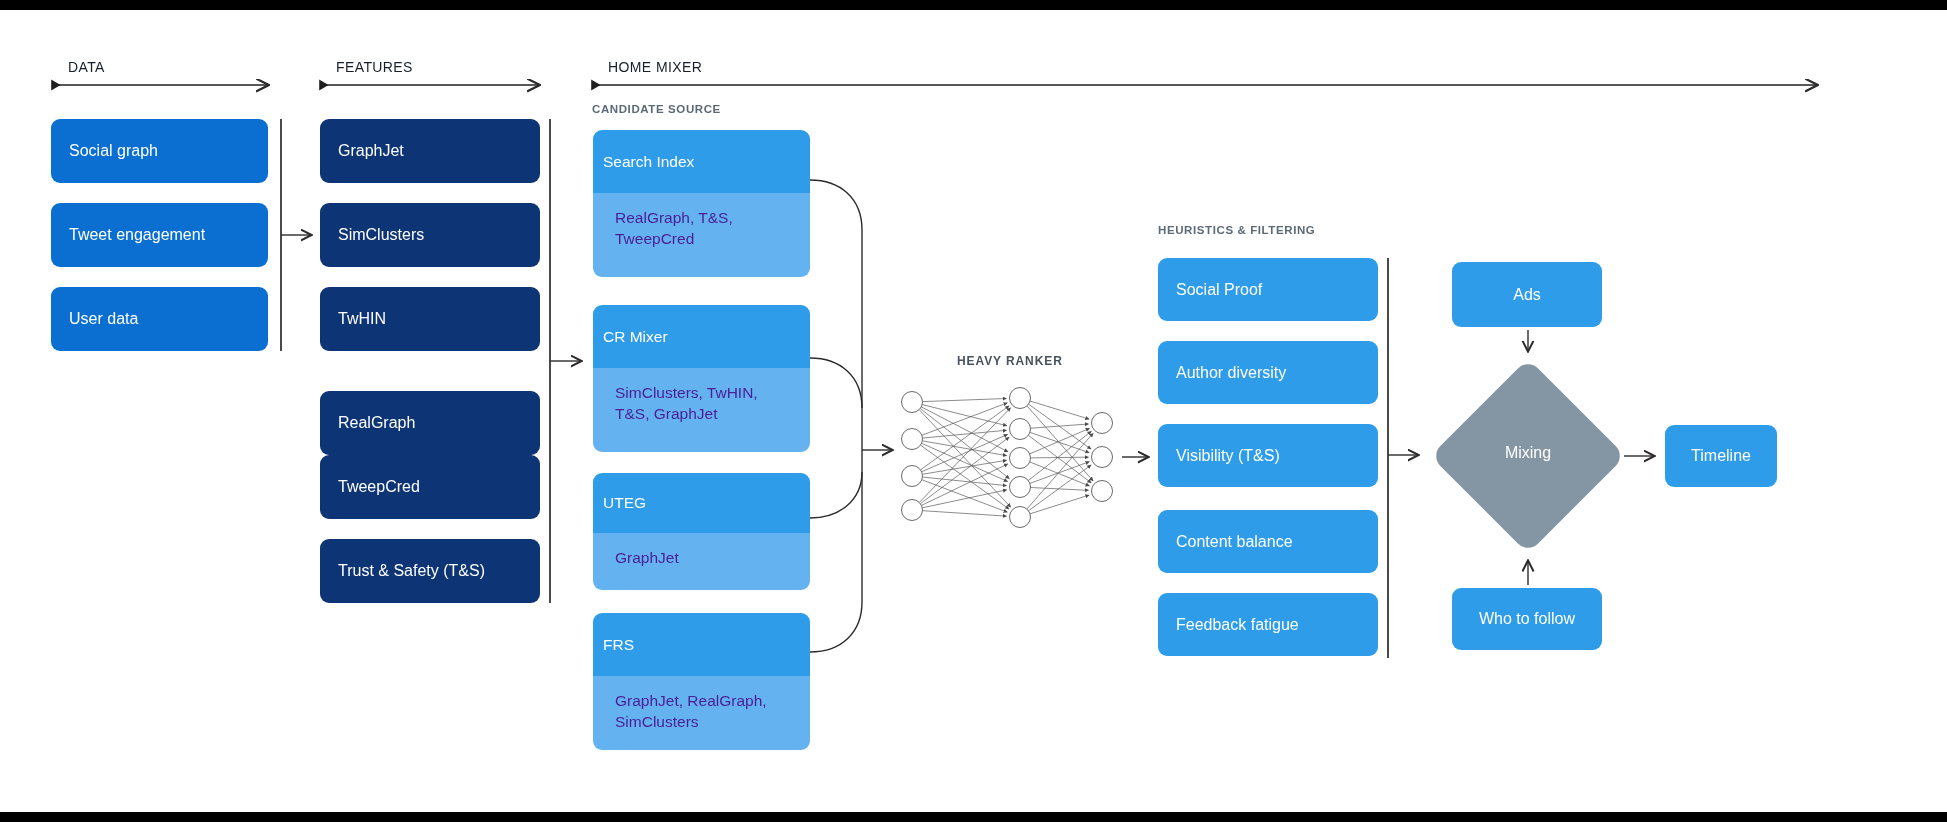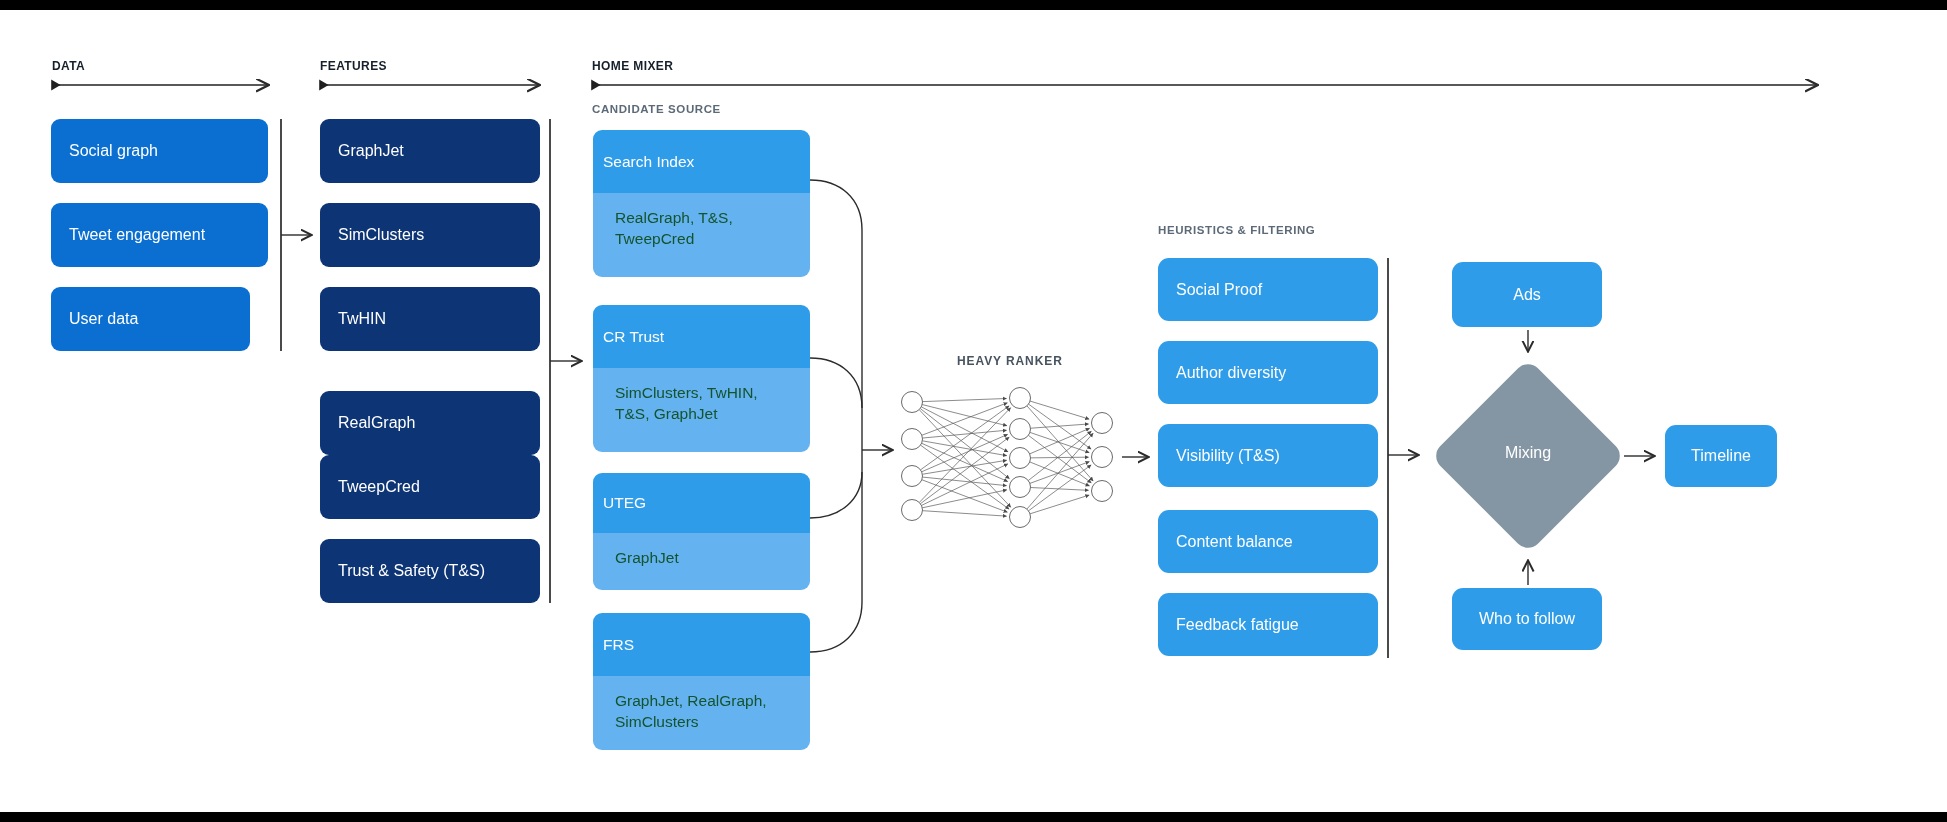--- a/index.html
+++ b/index.html
@@ -5,46 +5,46 @@
   html,body{margin:0;padding:0;background:#ffffff;}
   .stage{
     position:relative;width:1947px;height:822px;background:#ffffff;overflow:hidden;
     font-family:"Liberation Sans", sans-serif;
   }
   .bar{position:absolute;left:0;width:1947px;height:10px;background:var(--bar,#000);}
   .bar.top{top:0;}
   .bar.bottom{top:812px;}
   svg.connectors{position:absolute;left:0;top:0;}
   .sec-label{
-    position:absolute;font-size:12px;font-weight:700;color:var(--ink);
-    letter-spacing:.4px;white-space:nowrap;
+    position:absolute;font-size:14px;font-weight:400;color:var(--ink);
+    letter-spacing:.4px;white-space:nowrap;margin-left:16px;
   }
   .sub-label{
     position:absolute;font-size:11.5px;font-weight:700;color:var(--muted);
     letter-spacing:.6px;white-space:nowrap;
   }
   .ranker-label{
     position:absolute;font-size:12px;font-weight:700;color:#47535f;
     letter-spacing:.9px;white-space:nowrap;
   }
   .box{
     position:absolute;border-radius:9px;display:flex;align-items:center;
     color:#fff;font-size:16px;font-weight:500;padding-left:18px;box-sizing:border-box;
   }
   .box.blue{background:var(--blue);}
   .box.navy{background:var(--navy);}
-  .box.sky{background:var(--sky);border-radius:11px;}
+  .box.sky{background:var(--sky);}
   .box.center{justify-content:center;padding-left:0;}
   .cand{position:absolute;border-radius:9px;overflow:hidden;}
   .cand-h{
     background:var(--sky);display:flex;align-items:center;padding-left:10px;
     color:#fff;font-size:15.5px;font-weight:500;box-sizing:border-box;
   }
   .cand-b{
-    background:var(--skylight);color:#14532d;font-size:15.5px;font-weight:500;
+    background:var(--skylight);color:#4c1d95;font-size:15.5px;font-weight:500;
     padding:14px 20px 0 22px;line-height:21px;box-sizing:border-box;
   }
   .diamond{
     position:absolute;left:1459px;top:387px;width:138px;height:138px;
     background:var(--diamond);transform:rotate(45deg);border-radius:14px;
   }
   .diamond-label{
     position:absolute;left:1430px;top:444px;width:196px;text-align:center;
     color:#fff;font-size:16px;font-weight:500;
   }
@@ -158,21 +158,21 @@
   <div class="sub-label" style="left:592px;top:103px">CANDIDATE SOURCE</div>
   <div class="sub-label" style="left:1158px;top:224px">HEURISTICS &amp; FILTERING</div>
   <div class="ranker-label" style="left:957px;top:354px">HEAVY RANKER</div>
 
   <div class="box blue" style="left:51px;top:119px;width:217px;height:64px">
       <span>Social graph</span>
     </div>
   <div class="box blue" style="left:51px;top:203px;width:217px;height:64px">
       <span>Tweet engagement</span>
     </div>
-  <div class="box blue" style="left:51px;top:287px;width:199px;height:64px">
+  <div class="box blue" style="left:51px;top:287px;width:217px;height:64px">
       <span>User data</span>
     </div>
 
   <div class="box navy" style="left:320px;top:119px;width:220px;height:64px">
       <span>GraphJet</span>
     </div>
   <div class="box navy" style="left:320px;top:203px;width:220px;height:64px">
       <span>SimClusters</span>
     </div>
   <div class="box navy" style="left:320px;top:287px;width:220px;height:64px">
@@ -189,21 +189,21 @@
     </div>
 
   <div class="cand" style="left:593px;top:130px;width:217px">
     <div class="cand-h" style="height:63px">
         <span>Search Index</span>
       </div>
     <div class="cand-b" style="height:84px">RealGraph, T&amp;S, TweepCred</div>
   </div>
   <div class="cand" style="left:593px;top:305px;width:217px">
     <div class="cand-h" style="height:63px">
-        <span>CR Trust</span>
+        <span>CR Mixer</span>
       </div>
     <div class="cand-b" style="height:84px">SimClusters, TwHIN, T&amp;S, GraphJet</div>
   </div>
   <div class="cand" style="left:593px;top:473px;width:217px">
     <div class="cand-h" style="height:60px">
         <span>UTEG</span>
       </div>
     <div class="cand-b" style="height:57px">GraphJet</div>
   </div>
   <div class="cand" style="left:593px;top:613px;width:217px">

